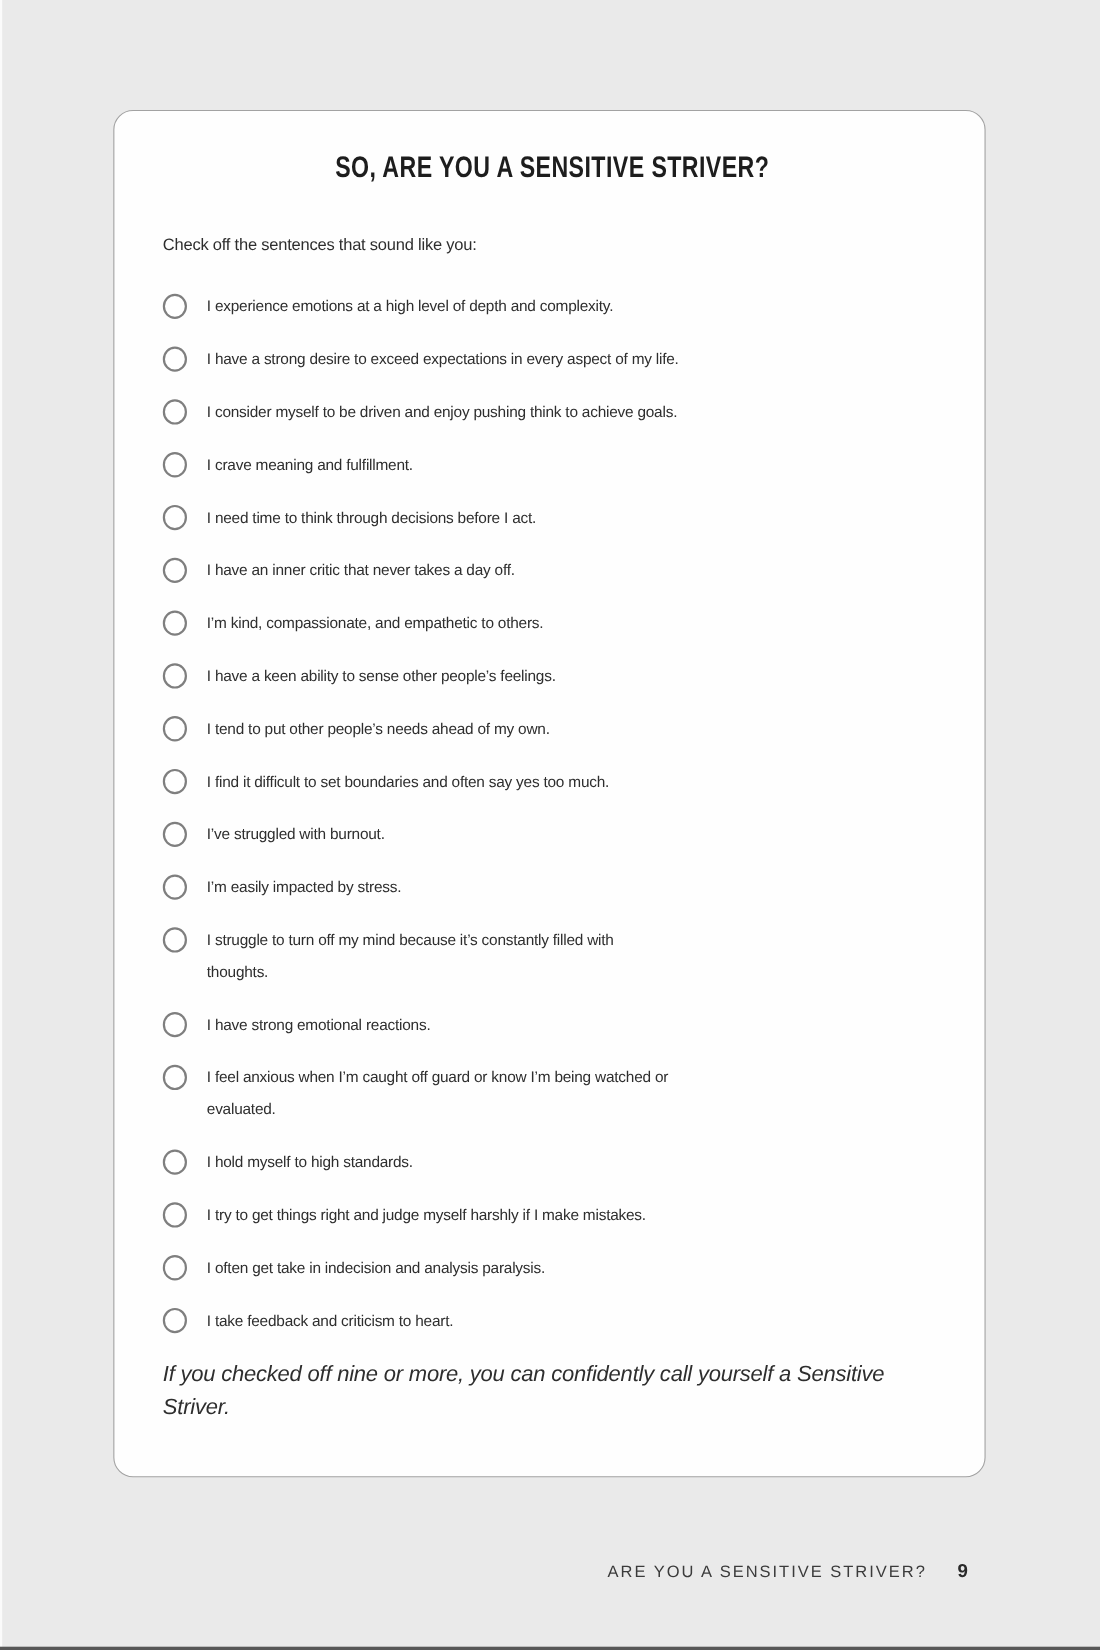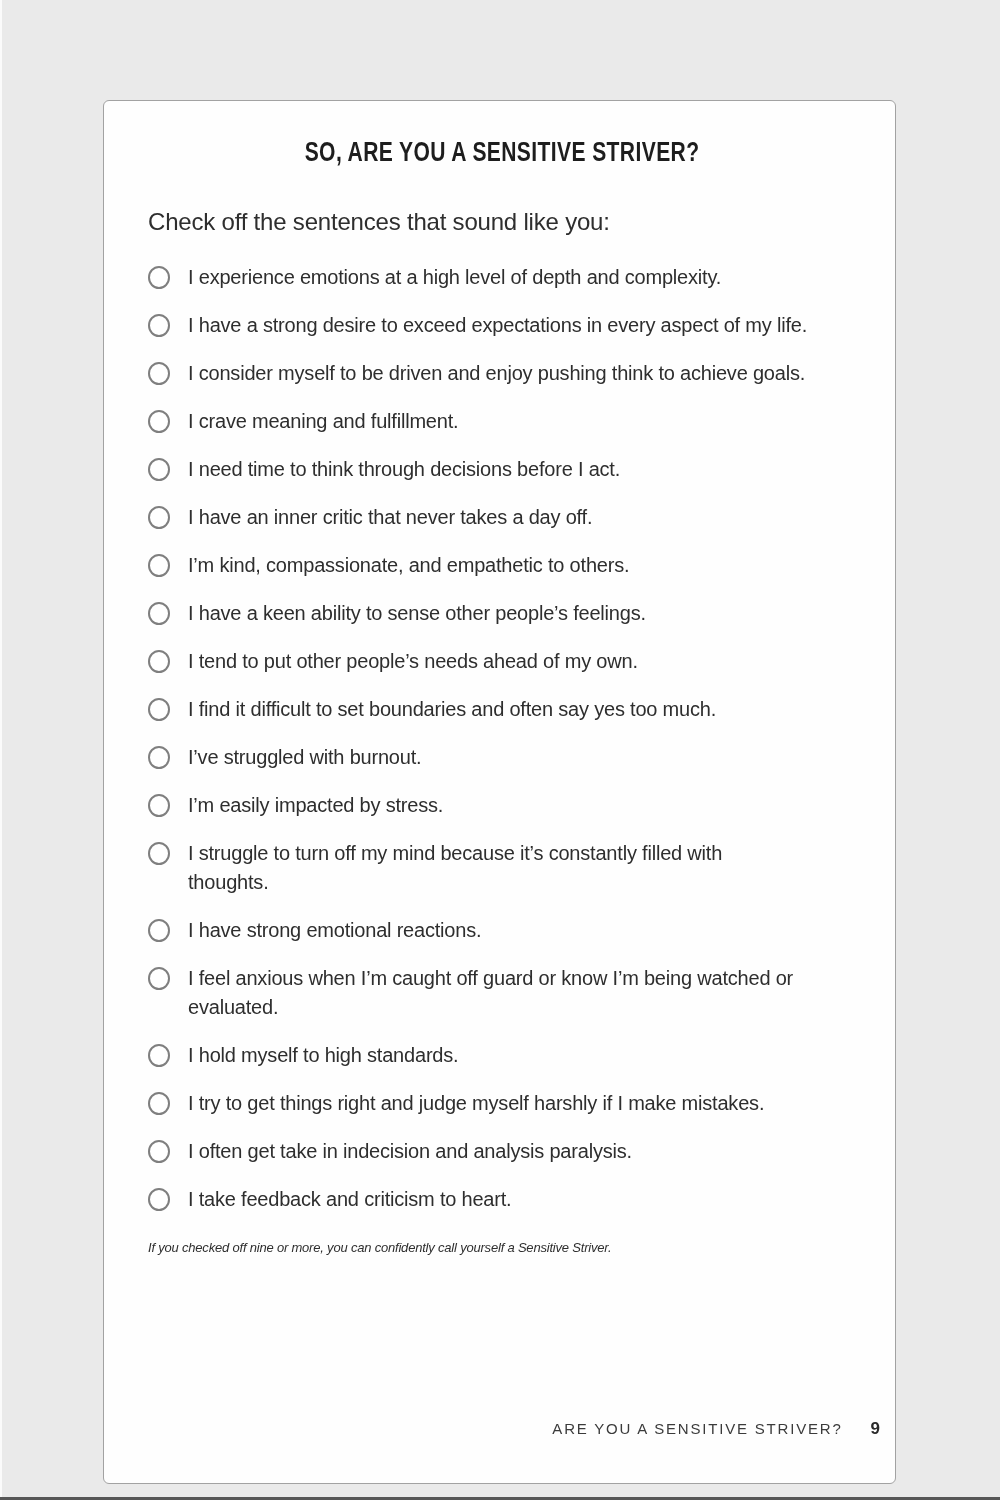--- a/index.html
+++ b/index.html
@@ -14,42 +14,42 @@
     position: absolute; left: 0; top: 0; width: 2px; height: 100%;
     background: #fbfbfb;
   }
   .edge-bottom {
     position: absolute; left: 0; bottom: 0; width: 100%; height: 3px;
     background: #575757;
   }
   .card {
     position: absolute;
     left: 103px; top: 100px;
-    width: 793px; height: 1384px;
+    width: 793px; height: 1243px;
     background: #fefefe;
     border: 1px solid #a2a2a2;
-    border-radius: 6px;
+    border-radius: 18px;
     padding: 36px 38px 0 44px;
   }
   .card-title {
     text-align: center;
     line-height: 30px;
     white-space: nowrap;
   }
   .card-title .inner {
     display: inline-block;
     font-size: 27px;
     font-weight: bold;
     letter-spacing: 0.5px;
     color: #1d1d1d;
     transform: scaleX(0.78);
   }
   .intro {
     margin-top: 36px;
-    font-size: 24px;
+    font-size: 15px;
     letter-spacing: -0.2px;
     color: #2e2e2e;
     line-height: 29px;
   }
   .checklist { margin-top: 27px; }
   .item {
     display: flex;
     align-items: flex-start;
     margin-bottom: 19px;
   }
@@ -58,29 +58,29 @@
     width: 22px; height: 23px;
     border: 2px solid #7f7f7f;
     border-radius: 50%;
     margin-top: 3px;
     background: #fff;
     cursor: pointer;
   }
   .item-text {
     flex: 1;
     margin-left: 18px;
-    font-size: 20px;
+    font-size: 14px;
     line-height: 29px;
     letter-spacing: -0.2px;
     color: #2e2e2e;
     white-space: pre-line;
   }
   .note {
     margin-top: 0;
-    font-size: 13px;
+    font-size: 20px;
     font-style: italic;
     line-height: 30px;
     letter-spacing: -0.2px;
     color: #2e2e2e;
     max-width: 710px;
   }
   .footer {
     position: absolute;
     top: 1419px;
     right: 120px;

